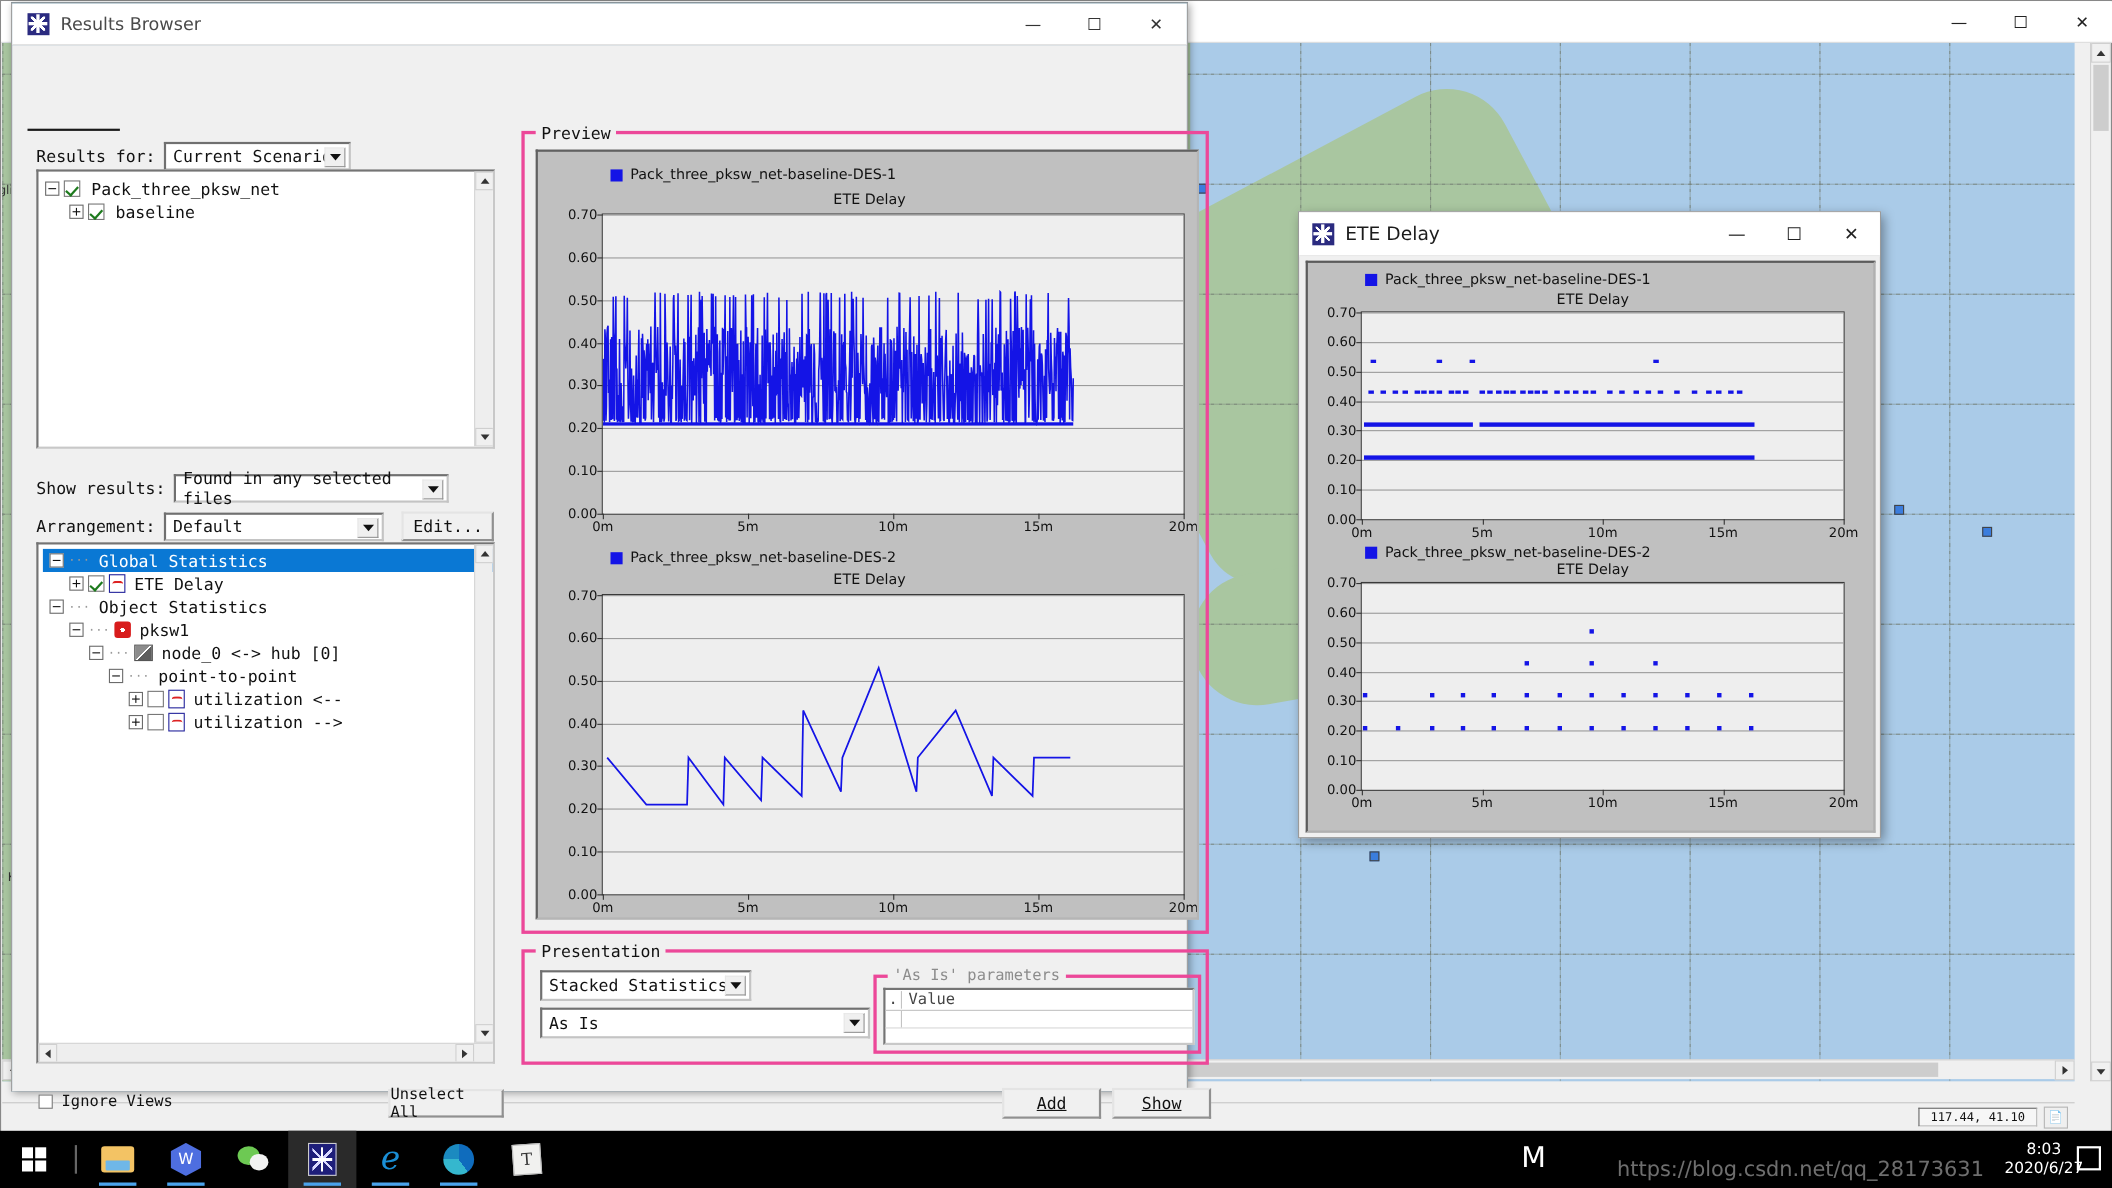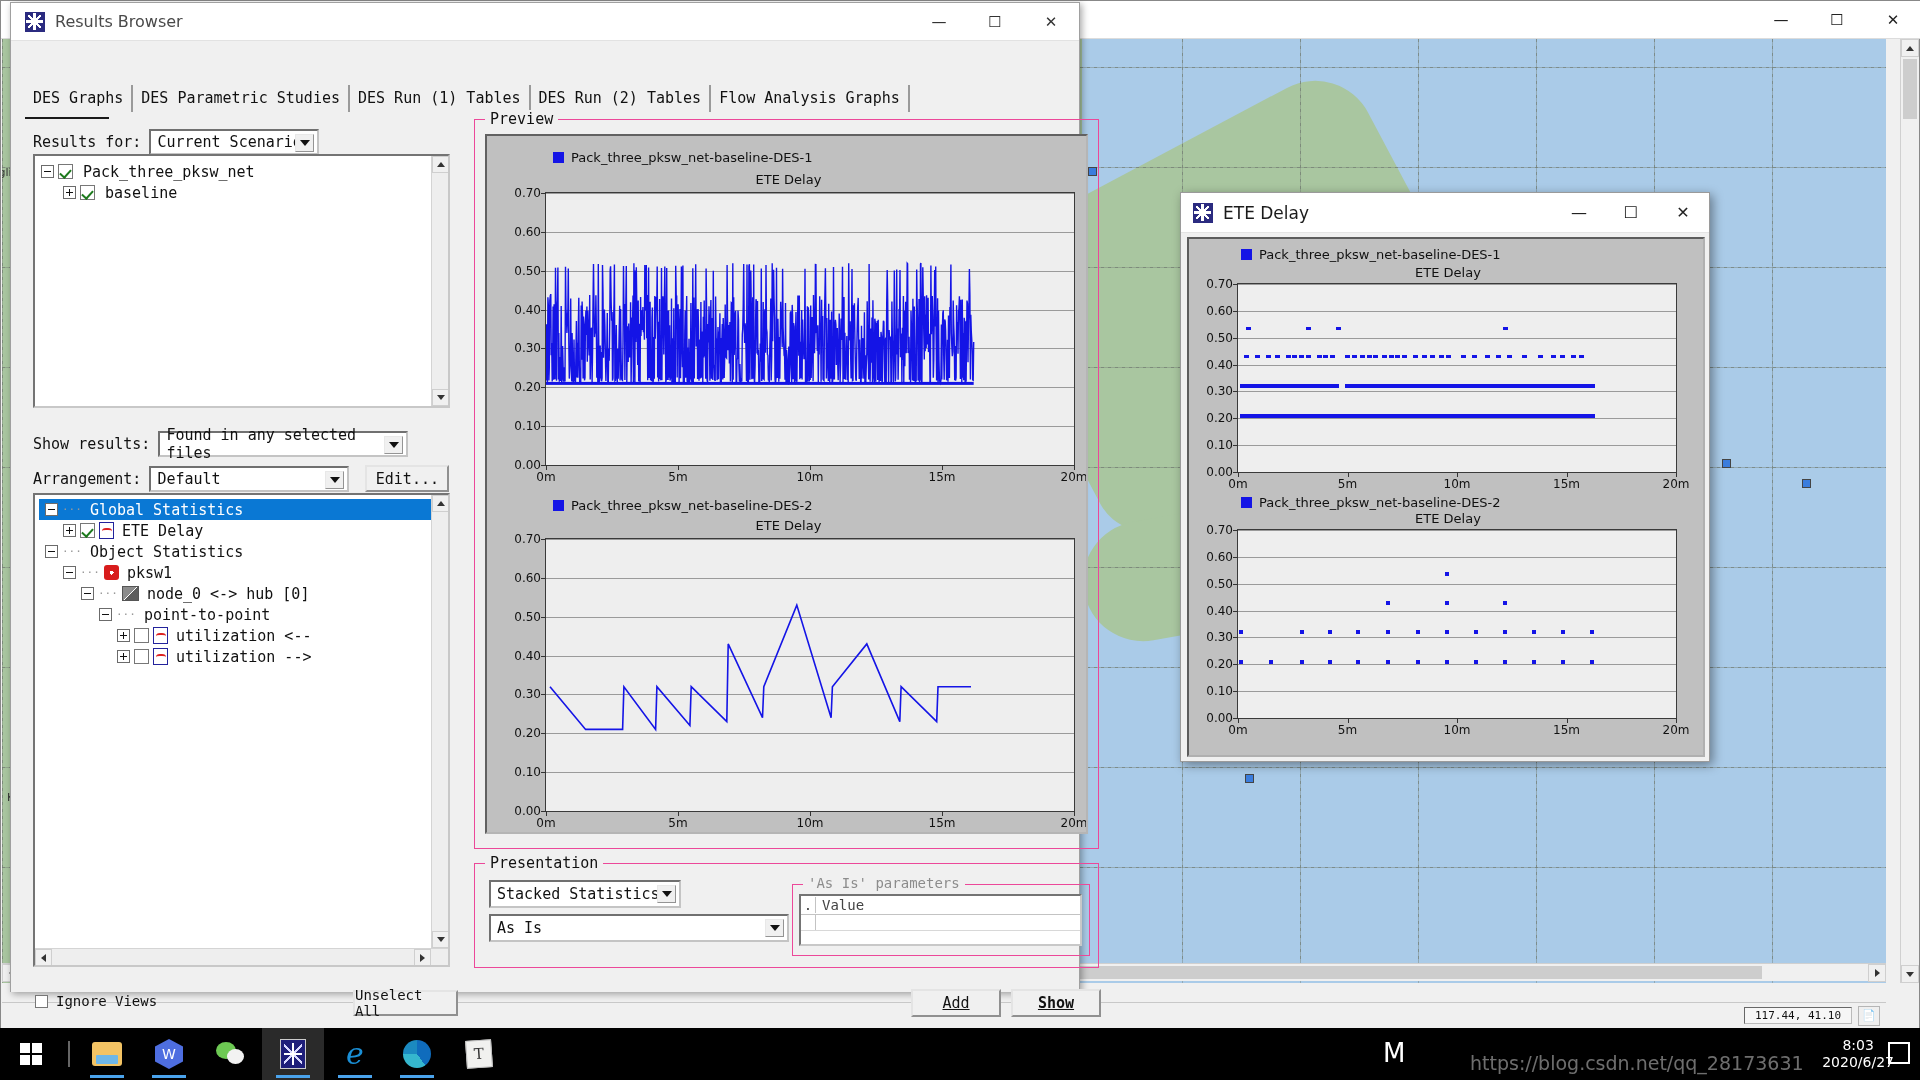--- a/index.html
+++ b/index.html
@@ -247,21 +247,21 @@
   }
   .dotline { color: #999; }
 
   .btn {
     background: #f0f0f0; border: 2px outset #e4e4e4; font-size: 15px; color: #111;
     display: flex; align-items: center; justify-content: center; cursor: default;
   }
   .btn u { text-decoration: underline; }
 
   .groupbox {
-    position: absolute; border: 1px solid #ec4899;
+    position: absolute; border: 3px solid #ec4899;
   }
   .groupbox > .gtitle {
     position: absolute; top: -10px; left: 10px; background: #f0f0f0;
     padding: 0 5px; font-size: 15px; color: #111;
   }
   .groupbox.dim > .gtitle { color: #8c8c8c; }
 
   
   .chartpane {
     position: absolute; background: #c0c0c0; border: 2px inset #b5b5b5;
@@ -493,27 +493,20 @@
       <div class="rb-title">Results Browser</div>
       <div class="rb-winbtns">
         <div class="rb-winbtn">—</div>
         <div class="rb-winbtn">☐</div>
         <div class="rb-winbtn">✕</div>
       </div>
     </div>
 
     <div class="rb-body">
 
-      <div class="tabstrip" id="tabstrip">
-          <div class="tab active"><span>DES Graphs</span></div>
-          <div class="tab"><span>DES Parametric Studies</span></div>
-          <div class="tab"><span>DES Run (1) Tables</span></div>
-          <div class="tab"><span>DES Run (2) Tables</span></div>
-          <div class="tab"><span>Flow Analysis Graphs</span></div>
-        </div>
       <div class="tab-underline"></div>
 
       <div class="row" style="left:22px; top:88px;">
         <span class="lbl">Results for:</span>
         <span class="combo" style="width:170px;">
           <span>Current Scenario</span>
           <span class="arrow">
               <span class="tri-down"></span>
             </span>
         </span>
@@ -762,21 +755,21 @@
               <span style="width:15px;border-right:1px solid #c3c3c3;"></span>
                 <span></span>
             </div>
           </div>
         </div>
       </div>
 
       <div class="btn" style="position:absolute;left:900px;top:948px;width:90px;height:28px;">
         <u>Add</u>
       </div>
-      <div class="btn" style="position:absolute;left:1000px;top:948px;width:90px;height:28px;font-weight:bold;">
+      <div class="btn" style="position:absolute;left:1000px;top:948px;width:90px;height:28px;">
         <u>Show</u>
       </div>
 
     </div>
   </div>
 
   <div class="ete-window">
     <div class="ete-titlebar">
       <div class="rb-appicon" style="margin-left:12px;">
           <i></i>

